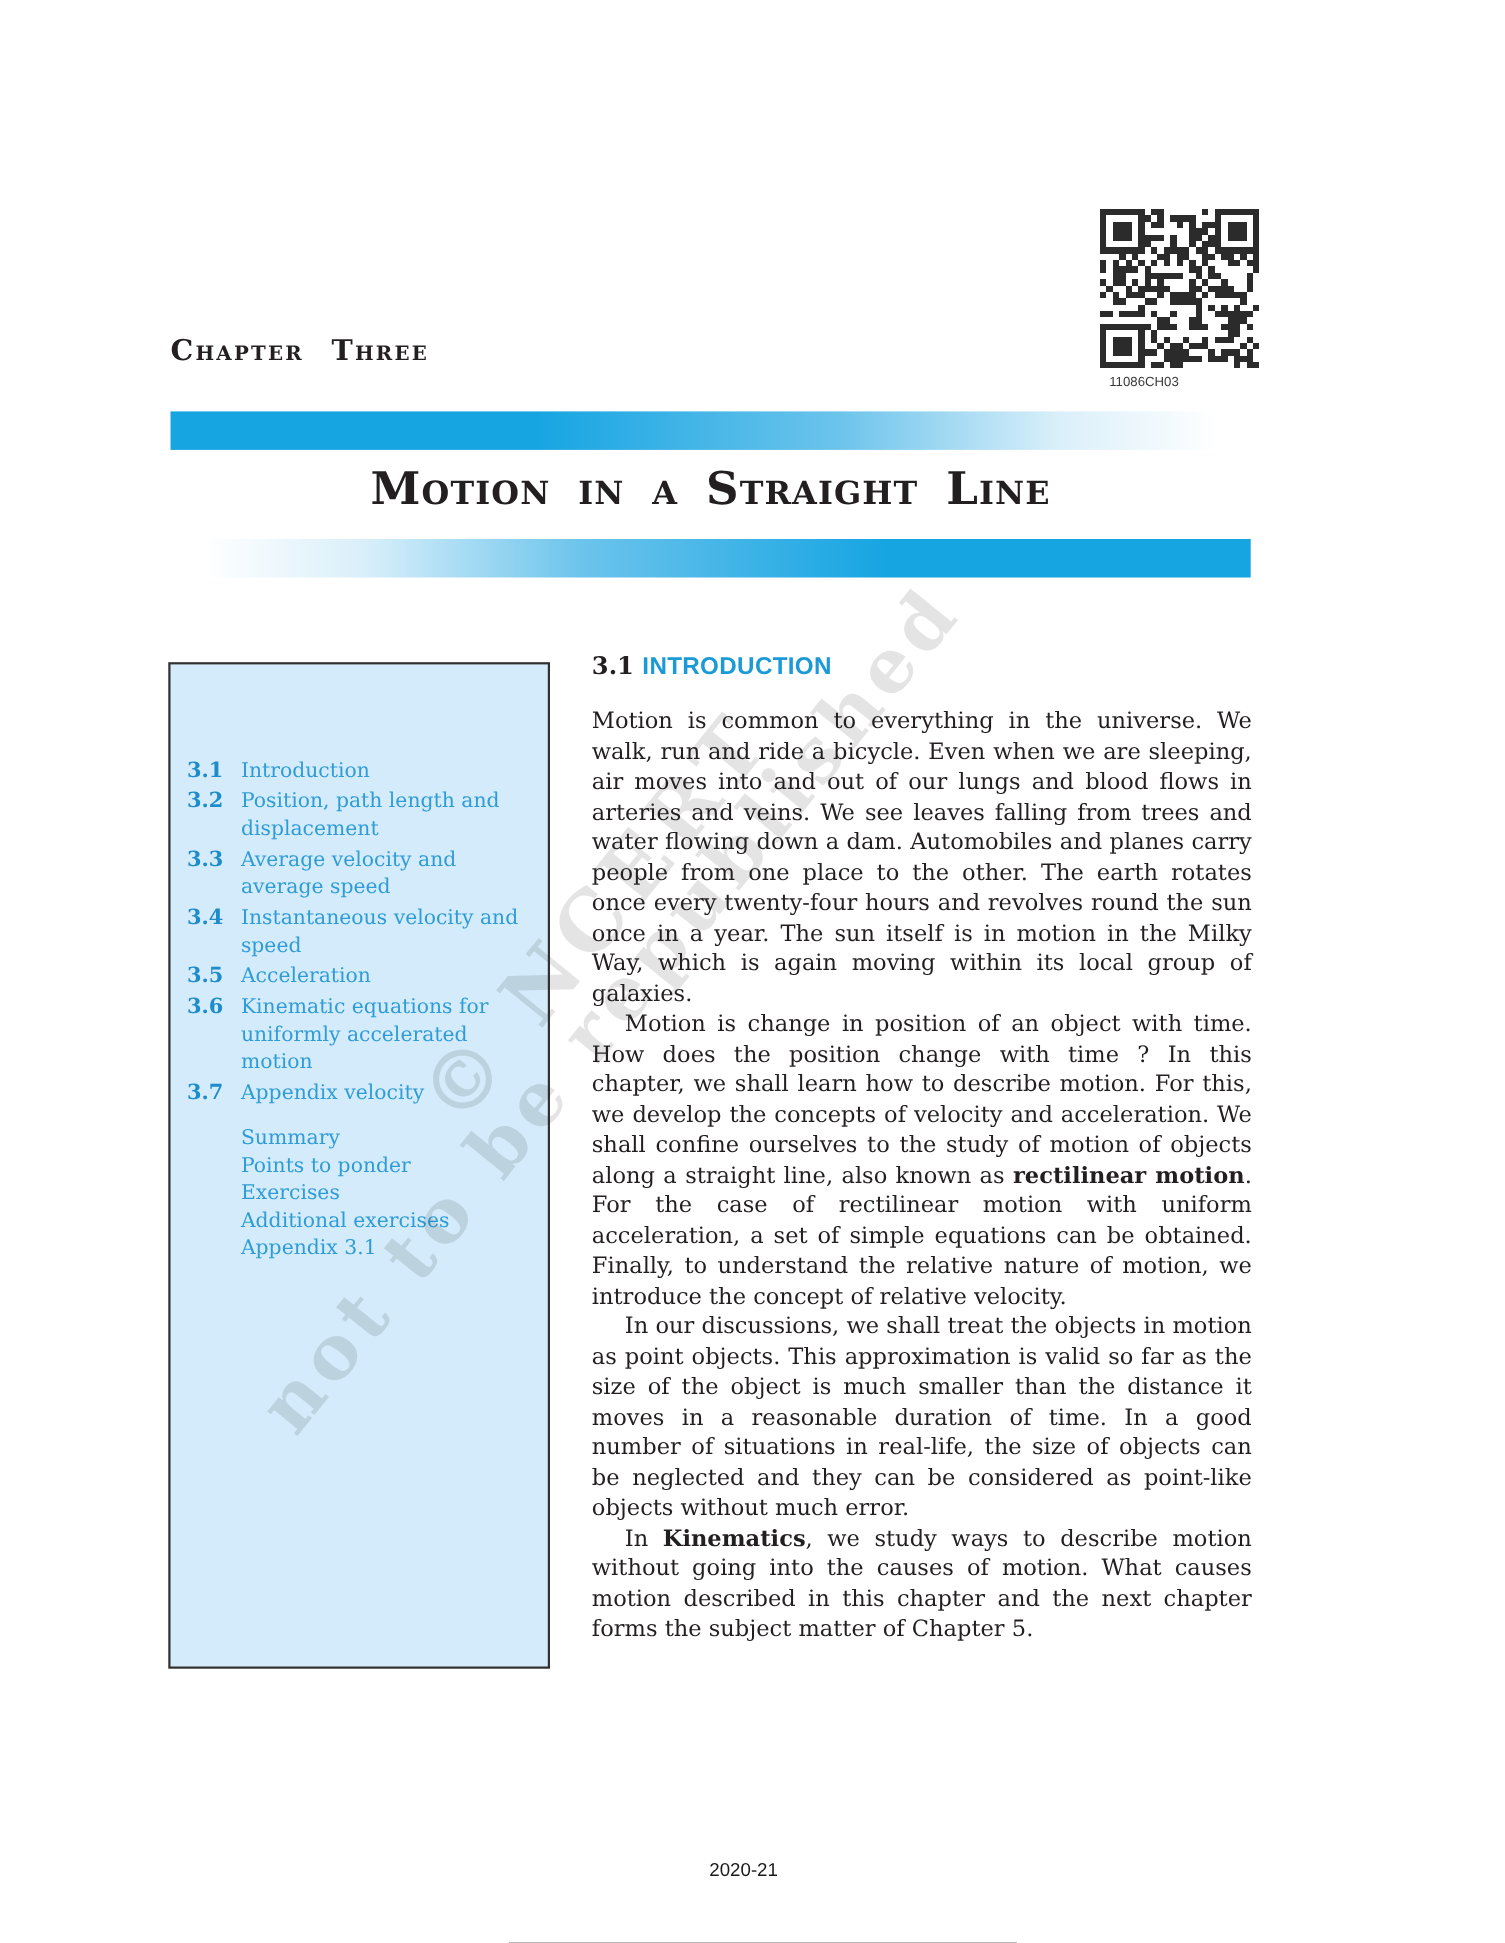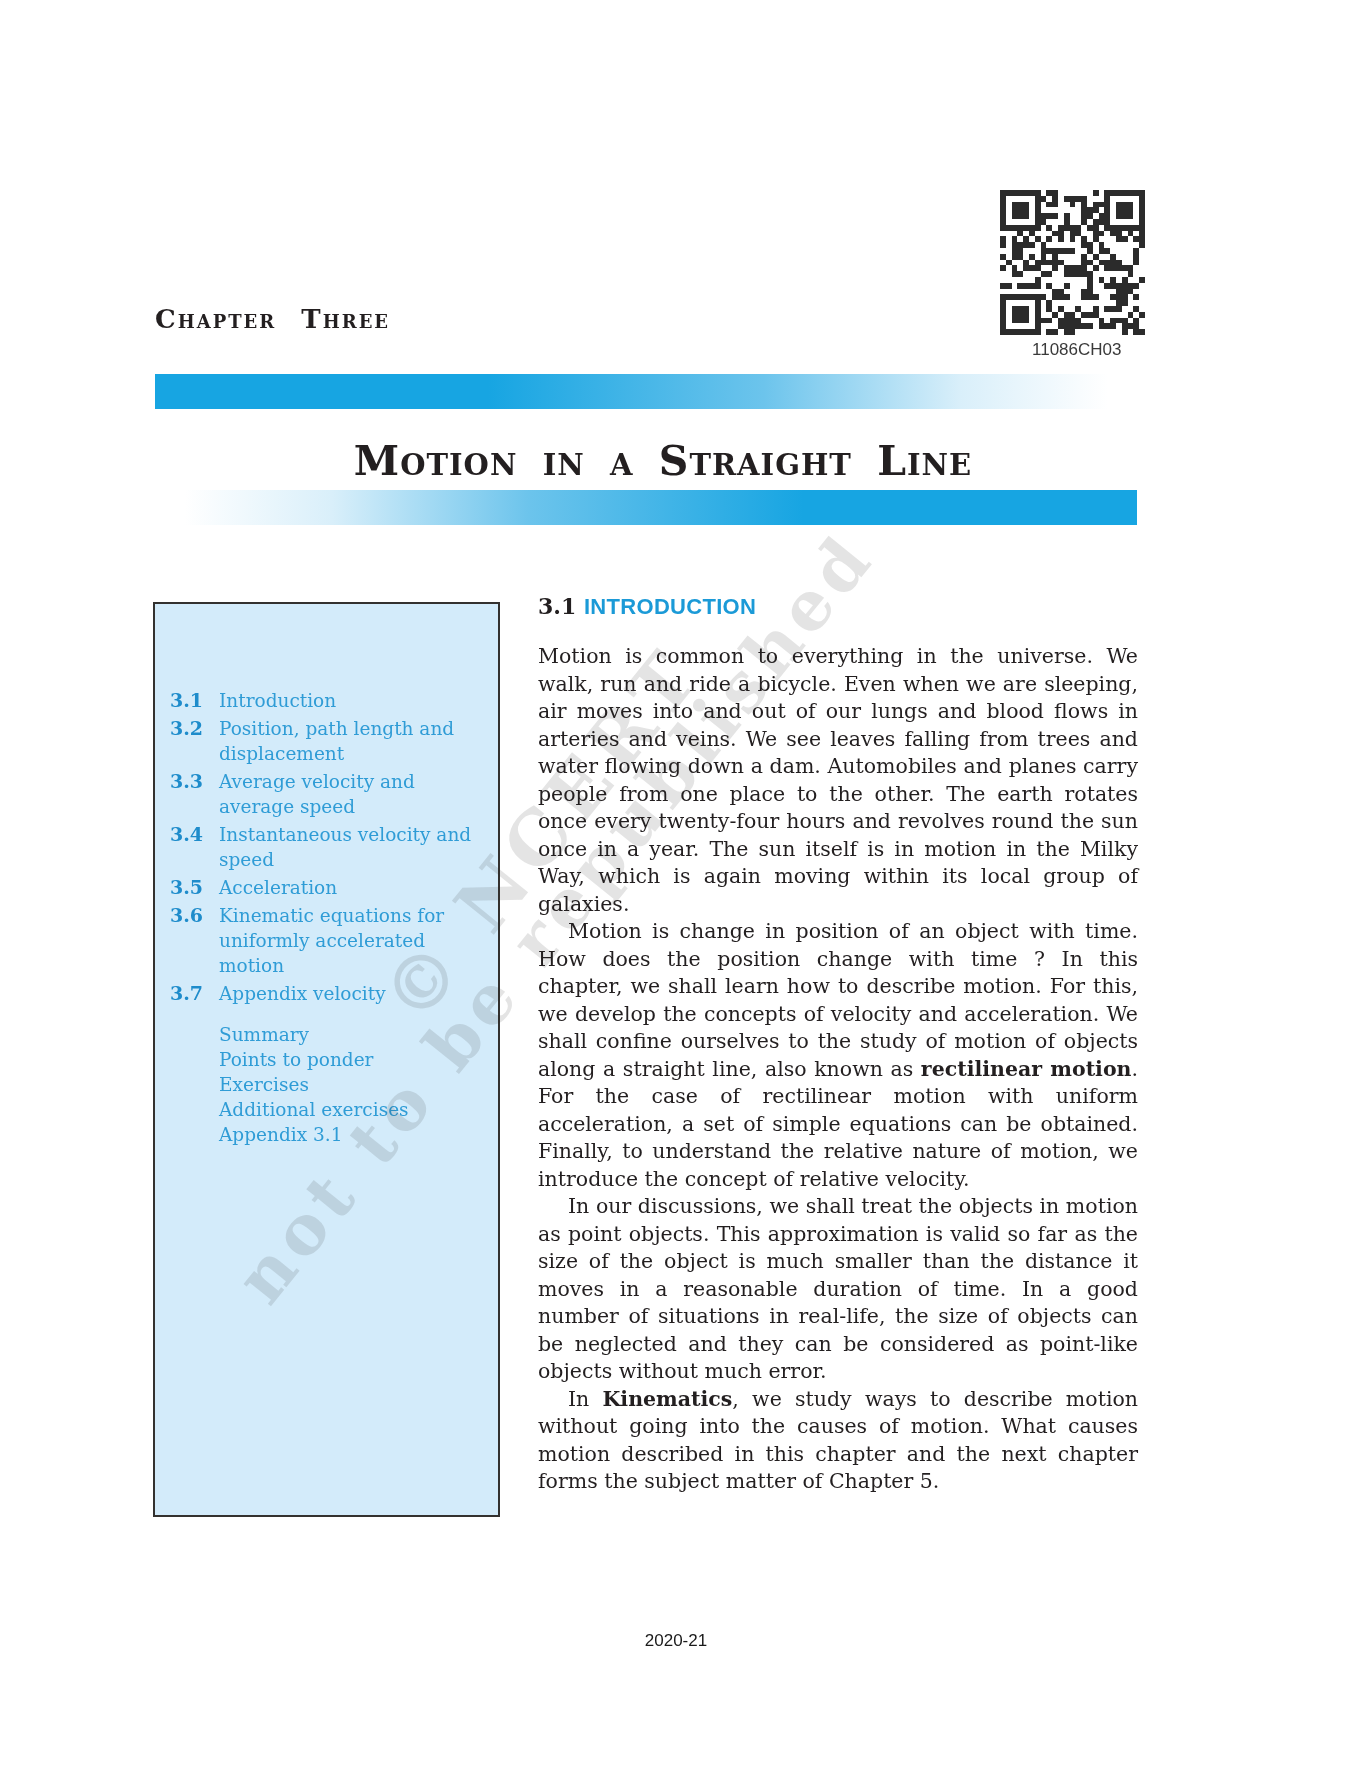--- a/index.html
+++ b/index.html
@@ -3,26 +3,26 @@
 <meta charset="utf-8">
 <style>
   html,body{margin:0;padding:0;background:#888;}
   .page{position:relative;width:1368px;height:1766px;background:#ffffff;overflow:hidden;
         font-family:"DejaVu Serif",serif;margin:0 auto;}
   
   .chapter-label{position:absolute;left:155px;top:304px;width:982px;text-align:left;
     font-size:26px;font-weight:bold;font-variant:small-caps;letter-spacing:2px;word-spacing:14px;
     color:var(--body);}
   .qr{position:absolute;left:1000px;top:190px;width:145px;height:145px;}
-  .qr-label{position:absolute;left:1032px;top:340px;width:170px;
-    font-family:"Liberation Sans",sans-serif;font-size:17px;color:#3a3a3a;}
+  .qr-label{position:absolute;left:955px;top:340px;width:170px;text-align:center;
+    font-family:"Liberation Sans",sans-serif;font-size:12px;color:#3a3a3a;}
   .bar{position:absolute;left:155px;width:982px;height:35px;}
   .bar-top{top:374px;background:linear-gradient(90deg,var(--accent) 0%,var(--accent) 34%,#6cc4ec 62%,#d9effa 82%,#ffffff 97%);}
   .bar-bottom{top:490px;background:linear-gradient(90deg,#ffffff 3%,#d9effa 18%,#6cc4ec 38%,var(--accent) 66%,var(--accent) 100%);}
-  .page-title{position:absolute;left:155px;top:420px;width:982px;text-align:center;margin:17px;
+  .page-title{position:absolute;left:155px;top:420px;width:982px;text-align:center;margin:0;
     font-size:41px;font-weight:bold;font-variant:small-caps;letter-spacing:1px;word-spacing:10px;
     color:var(--body);}
   
   .wm{position:absolute;z-index:1;white-space:nowrap;font-weight:bold;
       color:rgba(45,45,45,0.13);transform:rotate(-51deg);transform-origin:left bottom;
       font-family:"DejaVu Serif",serif;pointer-events:none;}
   .wm1{left:432px;top:952px;font-size:74px;letter-spacing:8px;}
   .wm2{left:282px;top:1238px;font-size:68px;letter-spacing:7px;}
   
   .toc-box{position:absolute;left:153px;top:602px;width:347px;height:915px;box-sizing:border-box;
@@ -37,21 +37,21 @@
   .main-col{position:absolute;left:538px;top:592px;width:600px;z-index:2;}
   .section-heading{margin:0 0 22px 0;font-size:22px;line-height:28px;white-space:nowrap;}
   .section + .section .section-heading{margin-top:12px;}
   .sec-num{font-family:"DejaVu Serif",serif;font-weight:bold;color:var(--body);}
   .sec-title{font-family:"Liberation Sans",sans-serif;font-weight:bold;letter-spacing:0.3px;
     color:var(--heading);}
   .para{margin:0;font-size:20.5px;line-height:27.5px;text-align:justify;color:var(--body);}
   .para.indent{text-indent:30px;}
   .para b{font-weight:bold;}
   
-  .footer{position:absolute;left:0;top:1631px;width:1352px;text-align:center;
+  .footer{position:absolute;left:0;top:1690px;width:1352px;text-align:center;
     font-family:"Liberation Sans",sans-serif;font-size:17px;color:#1a1a1a;}
 </style>
 </head>
 <body>
 
 <div class="page" style="--accent: #17A5E2; --sidebar-bg: #D3EBFA; --heading: #1B9AD7; --toc-num: #1E8CCB; --toc-text: #2F9CD6; --body: #231F20;">
 
   <div class="wm wm1">© NCERT</div>
   <div class="wm wm2">not to be republished</div>
 

